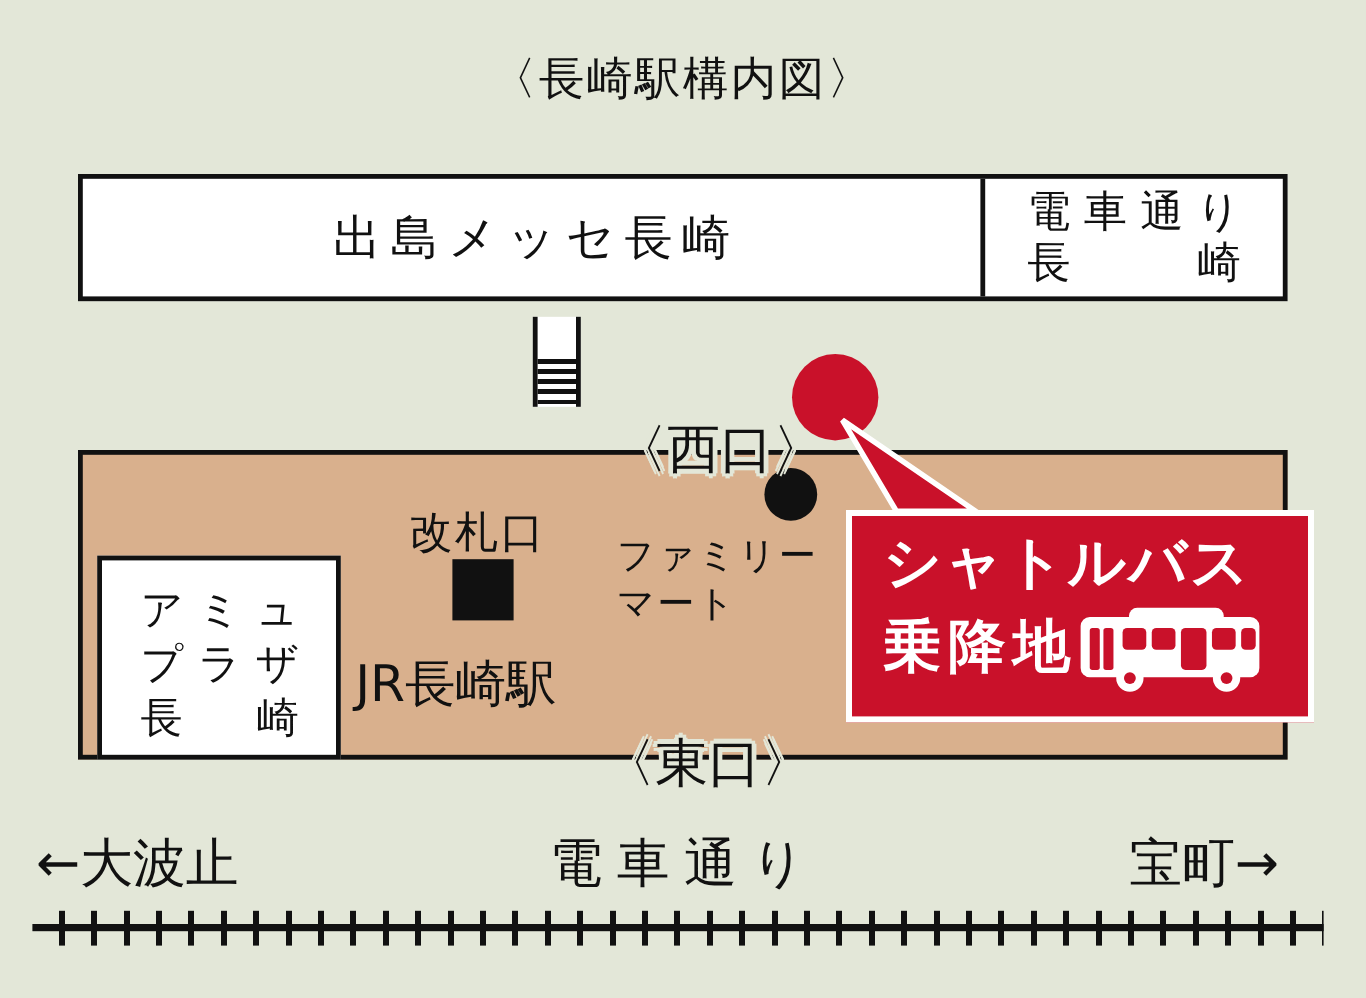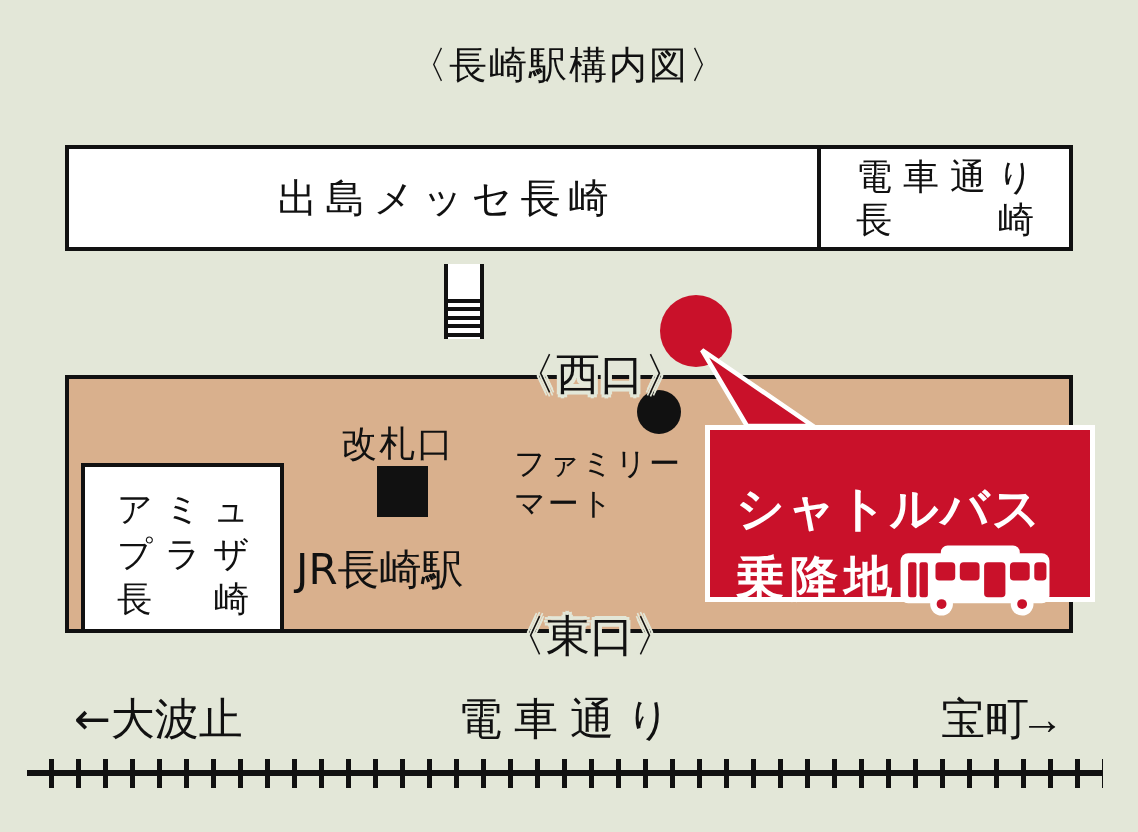--- a/index.html
+++ b/index.html
@@ -85,29 +85,29 @@
       3px -3px 0 var(--background),-3px -3px 0 var(--background);
   }
   .west{left:512px;top:345px;}
   .east{left:502px;top:607px;font-family:Liberation Mono, monospace;}
   
   .callout{
     position:absolute;left:705px;top:425px;width:390px;height:177px;
     background:var(--accent-red);border:5px solid var(--white);z-index:5;
     padding:8px 0 0 26px;color:var(--white);
   }
-  .callout .c1{font-size:48px;font-weight:bold;letter-spacing:2px;line-height:62px;margin-top:39px;}
+  .callout .c1{font-size:48px;font-weight:bold;letter-spacing:2px;line-height:62px;}
   .c2row{display:flex;align-items:center;gap:1px;}
   .c2row span{font-size:48px;font-weight:bold;letter-spacing:6px;line-height:62px;}
   .c2row svg{margin-top:2px;}
   
   .street{position:absolute;top:690px;font-size:44px;font-weight:500;z-index:2;white-space:nowrap;}
-  .ohato{left:30px;margin-left:44px;}
+  .ohato{left:30px;}
   .densha{left:458px;letter-spacing:12px;}
-  .takara{left:941px;font-family:Liberation Mono, monospace;}
+  .takara{left:941px;}
   .railroad{
     position:absolute;left:27px;top:759px;width:1076px;height:29px;z-index:1;
     background:repeating-linear-gradient(to right,transparent 0 22px,var(--line-black) 22px 27px);
   }
   .railroad::after{
     content:"";position:absolute;left:0;top:11px;width:100%;height:6px;
     background:var(--line-black);
   }
 </style>
 </head>

